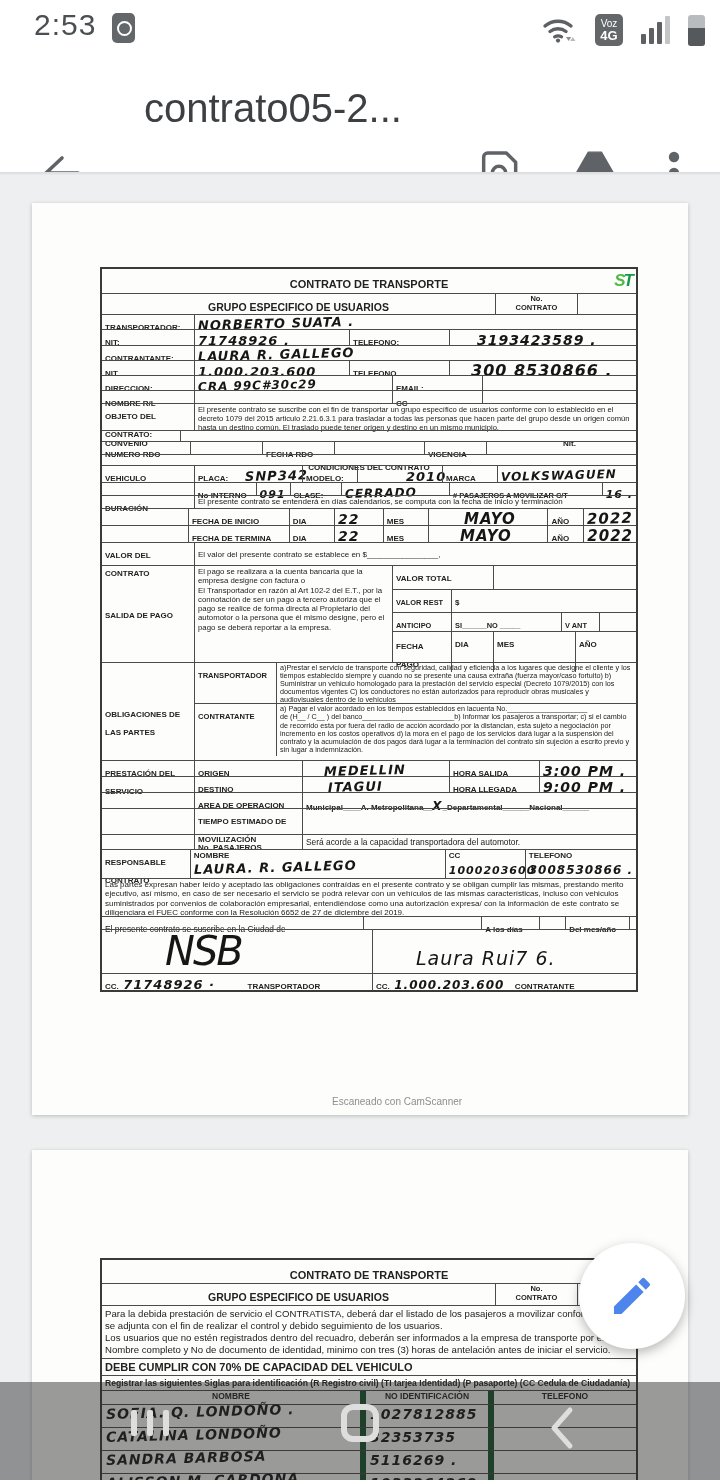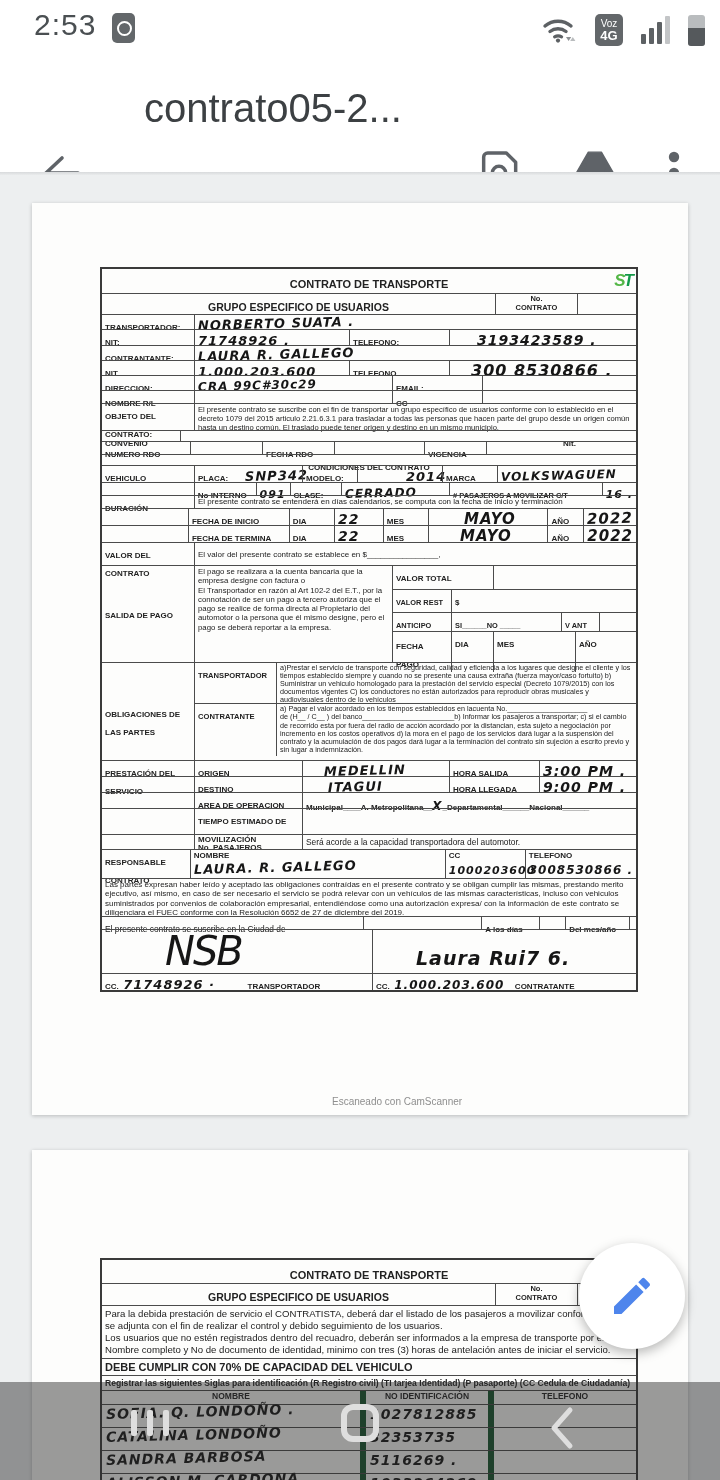--- a/index.html
+++ b/index.html
@@ -220,21 +220,21 @@
 
         <div class="row ctr" style="height:11px">
           <div class="c" style="flex:1"><span class="lb">CONDICIONES  DEL CONTRATO</span></div>
         </div>
 
         <div class="row" style="height:17px">
           <div class="c" style="width:92px"><span class="lb">VEHICULO</span></div>
           <div class="c" style="width:48px"><span class="lb">PLACA:</span></div>
           <div class="c" style="width:60px;border-left:none"><span class="hand tilt" style="font-size:13px">SNP342</span></div>
           <div class="c" style="width:55px"><span class="lb">MODELO:</span></div>
-          <div class="c" style="width:85px"><span class="hand" style="font-size:13px;margin-left:45px">2014</span></div>
+          <div class="c" style="width:85px"><span class="hand" style="font-size:13px;margin-left:45px">2010</span></div>
           <div class="c" style="width:55px"><span class="lb">MARCA</span></div>
           <div class="c" style="flex:1"><span class="hand tilt" style="font-size:12px">VOLKSWAGUEN</span></div>
         </div>
 
         <div class="row" style="height:13px">
           <div class="c" style="width:92px"></div>
           <div class="c" style="width:62px"><span class="lb">No INTERNO</span></div>
           <div class="c" style="width:34px"><span class="hand" style="font-size:11px">091</span></div>
           <div class="c" style="width:52px"><span class="lb">CLASE:</span></div>
           <div class="c" style="width:108px"><span class="hand tilt" style="font-size:12px">CERRADO</span></div>
@@ -380,21 +380,21 @@
           <div class="c" style="width:26px"></div>
           <div class="c" style="width:64px"><span class="lb" style="font-size:8px">Del mes/año</span></div>
           <div class="c" style="flex:1"></div>
         </div>
 
         <div class="row" style="height:44px">
           <div class="c" style="width:270px">
             <span class="hand" style="font-size:40px; font-weight:400; margin-left:60px; letter-spacing:-2px">NSB</span>
           </div>
           <div class="c" style="flex:1">
-            <span class="hand" style="font-size:19px; font-weight:700; margin-left:40px; margin-top:18px; display:inline-block">Laura Rui7 6.</span>
+            <span class="hand" style="font-size:19px; font-weight:400; margin-left:40px; margin-top:18px; display:inline-block">Laura Rui7 6.</span>
           </div>
         </div>
 
         <div class="row" style="height:17px">
           <div class="c" style="width:270px">
             <span class="lb">CC.</span>
             <span class="hand" style="font-size:13px">71748926 ·</span>
             <span class="lb" style="margin-left:28px">TRANSPORTADOR</span>
           </div>
           <div class="c" style="flex:1">

